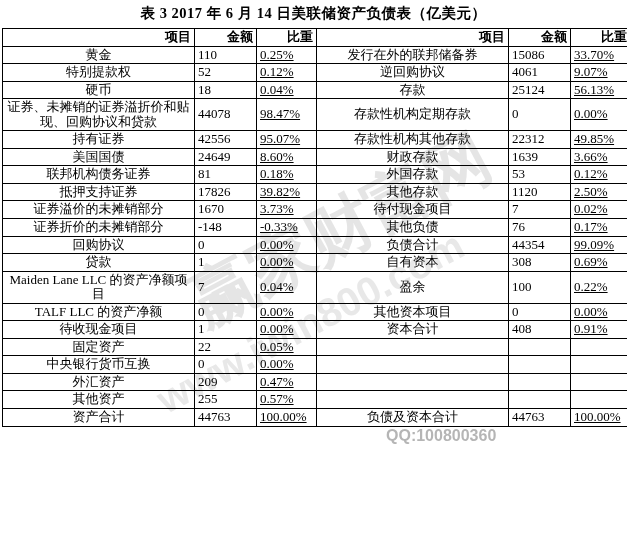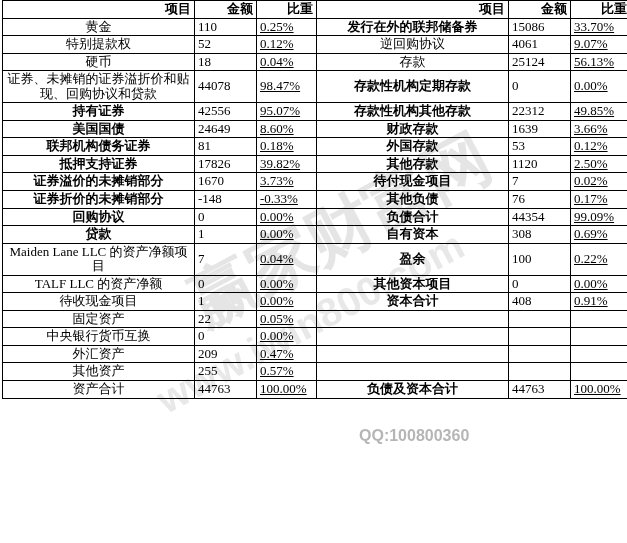--- a/index.html
+++ b/index.html
@@ -56,21 +56,20 @@
   col.c-amt  { width: 62px; }
   col.c-pct  { width: 60px; }
 
   td.item {
     text-align: center;
     padding-left: 4px;
   }
   td.item.center {
     text-align: center;
     padding-left: 3px;
-    font-weight: bold;
   }
   td.num {
   }
   td.pct {
     text-align: left;
     text-decoration: underline;
   }
   .watermark {
     position: absolute;
     left: 0;
@@ -96,40 +95,41 @@
   }
   .wm-sub {
     left: 140px;
     top: 300px;
     font-size: 40px;
     transform: rotate(-28deg);
     color: rgba(165,165,165,0.26);
   }
   .wm-qq {
     position: absolute;
-    left: 359px;
+    left: 386px;
     top: 427px;
     font-size: 16px;
     font-family: "Liberation Sans", sans-serif;
     color: rgba(120,120,120,0.55);
     font-weight: bold;
     z-index: 2;
   }
 </style>
 </head>
 <body>
 
 <div id="page">
 
   <div class="watermark">
     <div class="wm-text wm-main">赢家财富网</div>
     <div class="wm-text wm-sub">www.iwin800.com</div>
   </div>
   <div class="wm-qq">QQ:100800360</div>
 
+  <div class="title">表 3  2017 年 6 月 14 日美联储资产负债表（亿美元）</div>
 
   <table class="balance">
     <colgroup>
       <col class="c-item">
         <col class="c-amt">
         <col class="c-pct">
       <col class="c-item">
         <col class="c-amt">
         <col class="c-pct">
     </colgroup>

